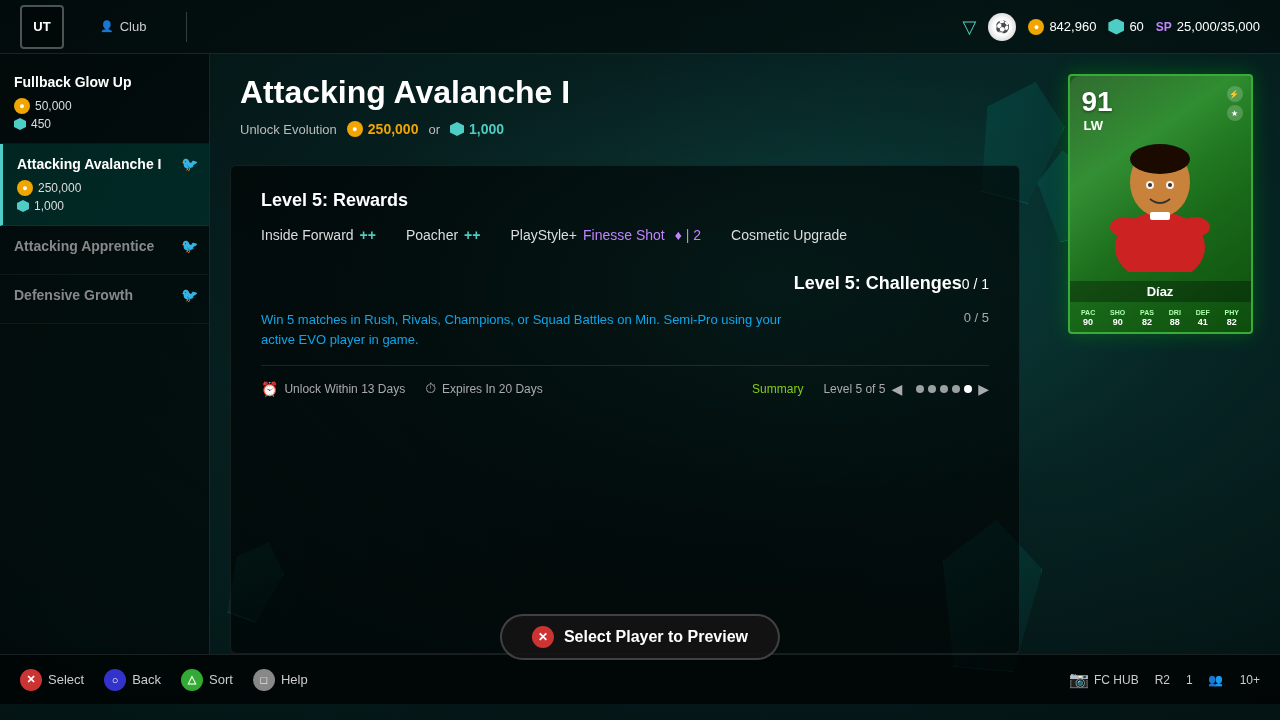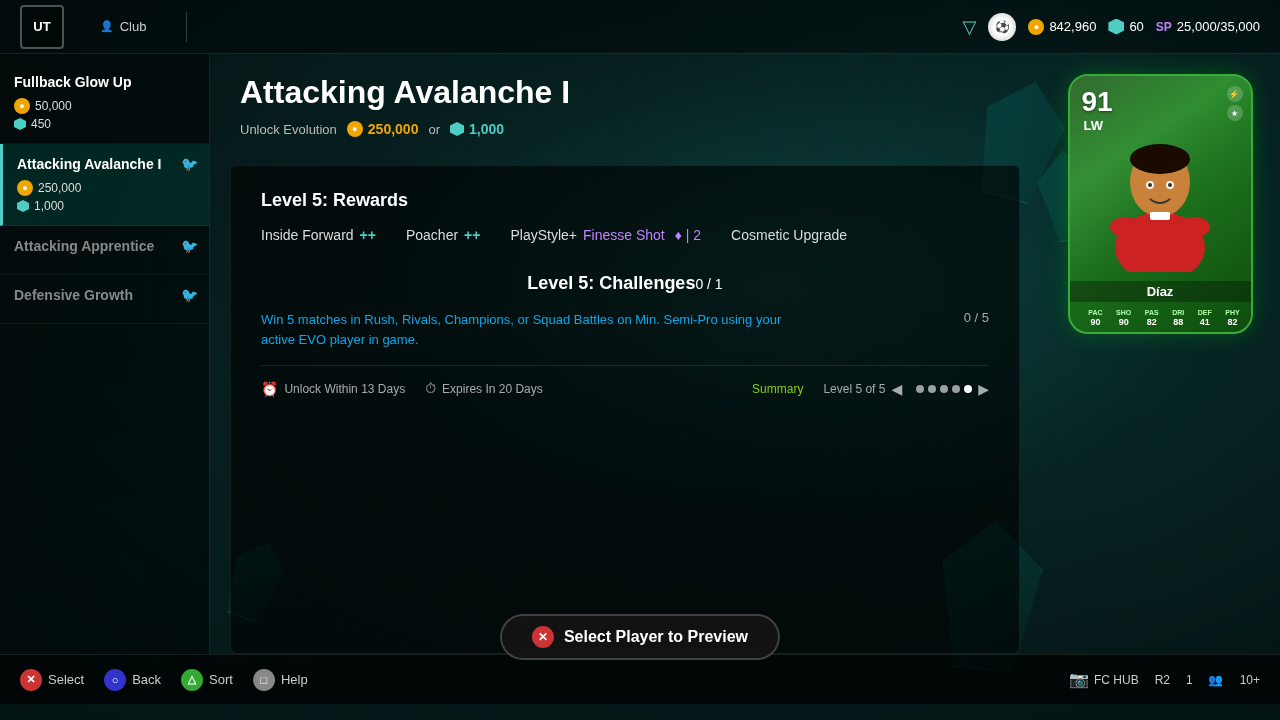--- a/index.html
+++ b/index.html
@@ -287,21 +287,21 @@
       font-size: 14px;
     }
     .reward-highlight {
       color: #4ecdc4;
       font-weight: bold;
     }
     .reward-ps { color: #c084fc; }
 
     .challenges-header {
       display: flex;
-      justify-content: center;
+      justify-content: flex-end;
       align-items: center;
       margin-bottom: 16px;
     }
     .challenge-progress-label {
       color: #fff;
       font-size: 14px;
     }
     .challenge-desc {
       color: #0ea5e9;
       font-size: 13px;
@@ -368,21 +368,21 @@
       display: flex;
       flex-direction: column;
       align-items: center;
       justify-content: flex-start;
       padding: 20px 10px;
     }
     .player-card {
       width: 185px;
       height: 260px;
       background: linear-gradient(145deg, #1a5c1a 0%, #2a8a2a 30%, #1a6a1a 60%, #0d4d0d 100%);
-      border-radius: 20px;
+      border-radius: 4px;
       border: 2px solid #3aaa3a;
       position: relative;
       overflow: hidden;
       box-shadow: 0 0 20px rgba(0,200,0,0.3);
     }
     .card-glow {
       position: absolute;
       inset: 0;
       background: linear-gradient(135deg, rgba(255,255,255,0.1) 0%, transparent 50%);
       border-radius: 10px;
@@ -422,21 +422,21 @@
       text-align: center;
       color: #fff;
       font-size: 13px;
       font-weight: bold;
       background: rgba(0,0,0,0.3);
       padding: 3px 0;
     }
     .card-stats {
       position: absolute;
       bottom: 5px;
-      left: 8px;
+      left: 0;
       right: 0;
       display: flex;
       justify-content: space-around;
       padding: 0 4px;
     }
     .stat-item {
       display: flex;
       flex-direction: column;
       align-items: center;
       gap: 1px;

